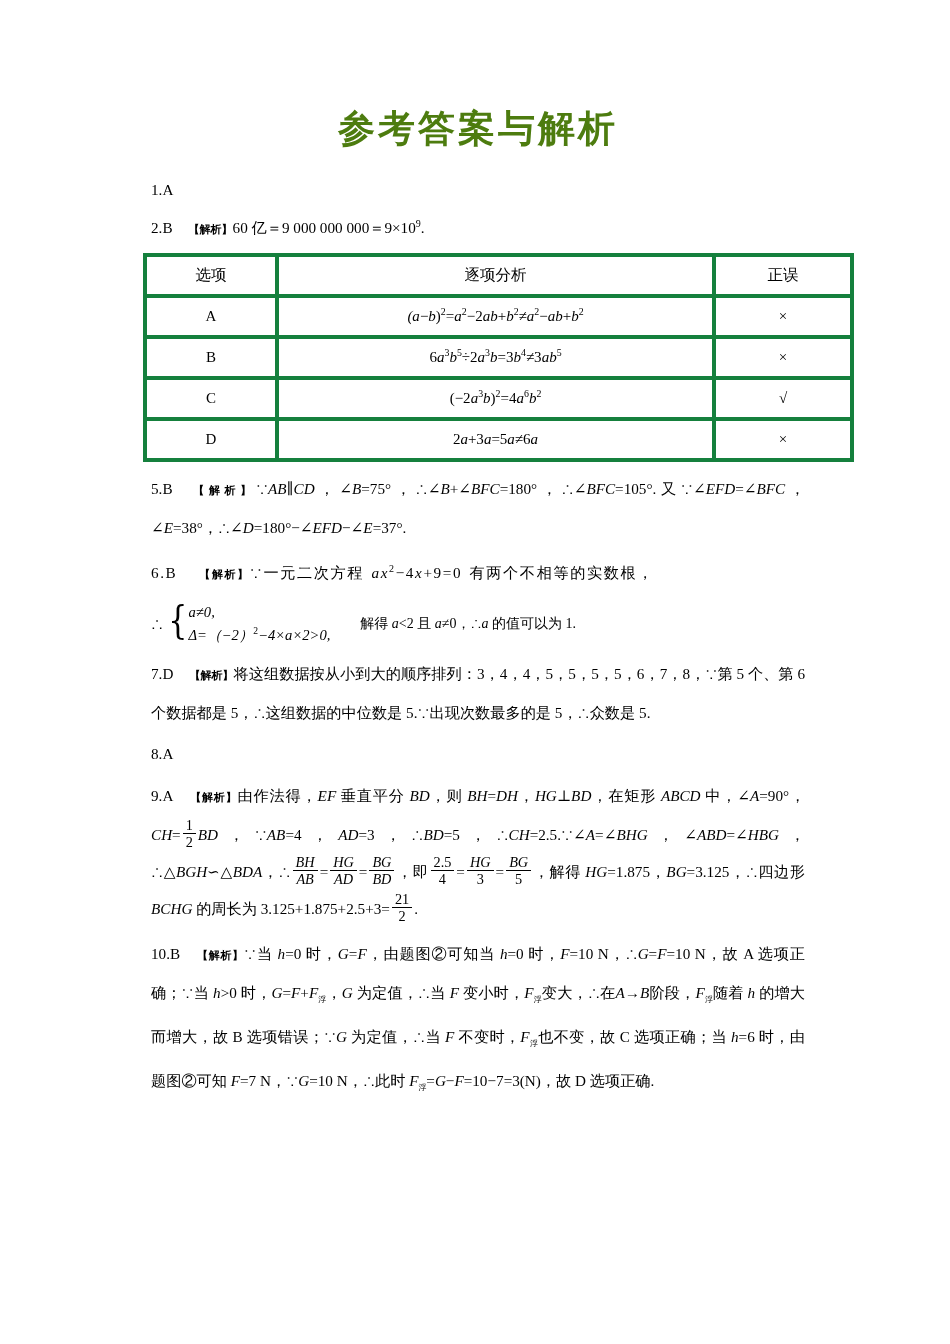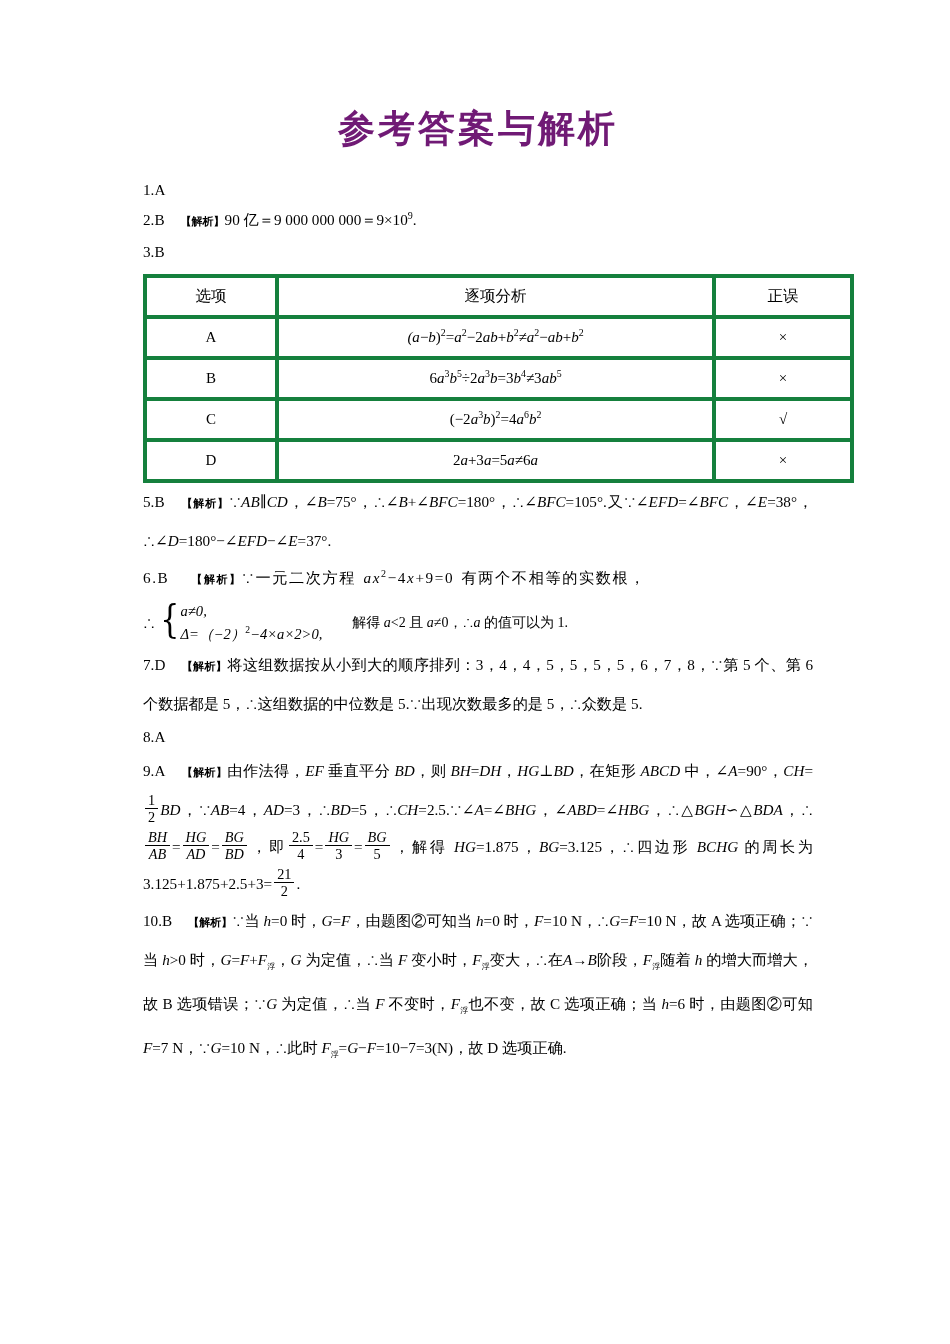--- a/index.html
+++ b/index.html
@@ -29,30 +29,30 @@
   .doc-title {
     text-align: center;
     font-family: "DejaVu Sans", "Liberation Sans", sans-serif;
     font-weight: bold;
     font-size: 37px;
     letter-spacing: 3px;
     line-height: 1;
     margin: 0;
     padding-top: 110px;
     padding-bottom: 0;
-    color: #701a75;
+    color: #4d7c0f;
   }
 
   
   .ans-block {
     font-size: 15.2px;
     line-height: 37px;
     text-align: justify;
     text-justify: inter-ideograph;
-    margin: 0;
+    margin: 8px;
   }
   .ans-block.tight { line-height: 30px; }
   .ans-block.t1 { margin-top: 28px; }
 
   .num { white-space: nowrap; }
   .gap-s { display: inline-block; width: 9px; }
   .gap-m { display: inline-block; width: 16px; }
   .gap-l { display: inline-block; width: 22px; }
 
   .jiexi {
@@ -146,26 +146,23 @@
 
 <div class="page">
 
   <h1 class="doc-title">参考答案与解析</h1>
 
   <p class="ans-block tight t1">
     <span class="num">1.</span><span>A</span>
   </p>
 
   <p class="ans-block tight">
-    <span class="num">2.</span><span>B</span><span class="gap-m"></span><span class="jiexi">【解析】</span><span>90 </span><span>亿</span><span>＝9 000 000 000＝9×10</span><sup>9</sup><span>.</span>
-  </p>
-
-  <p class="ans-block tight">
-    <span class="num">3.</span><span>B</span>
-  </p>
+    <span class="num">2.</span><span>B</span><span class="gap-m"></span><span class="jiexi">【解析】</span><span>60 </span><span>亿</span><span>＝9 000 000 000＝9×10</span><sup>9</sup><span>.</span>
+  </p>
+
 
 
   <div class="tbl-wrap">
     <table class="analysis">
       <tbody>
         <tr class="head">
           <td class="col-opt">选项</td>
           <td class="col-ana">逐项分析</td>
           <td class="col-rw">正误</td>
         </tr>

